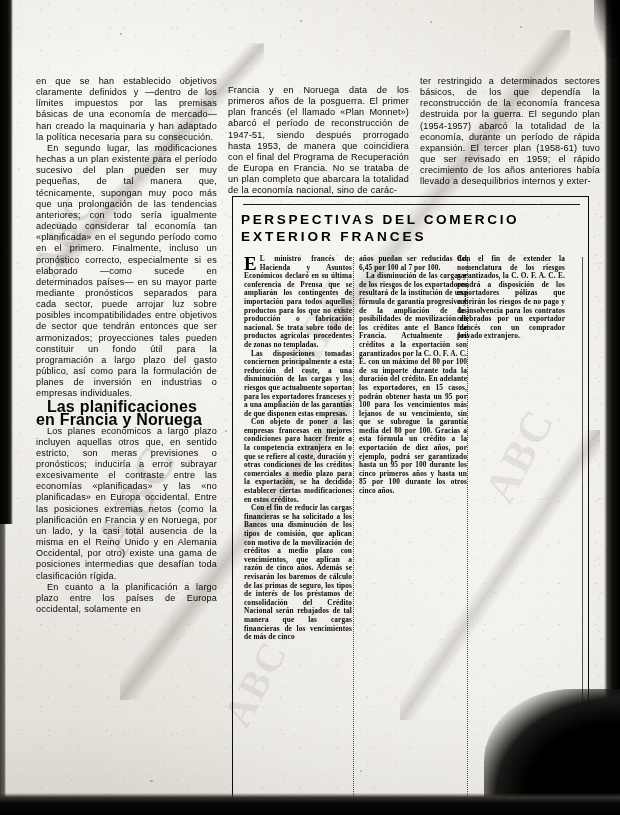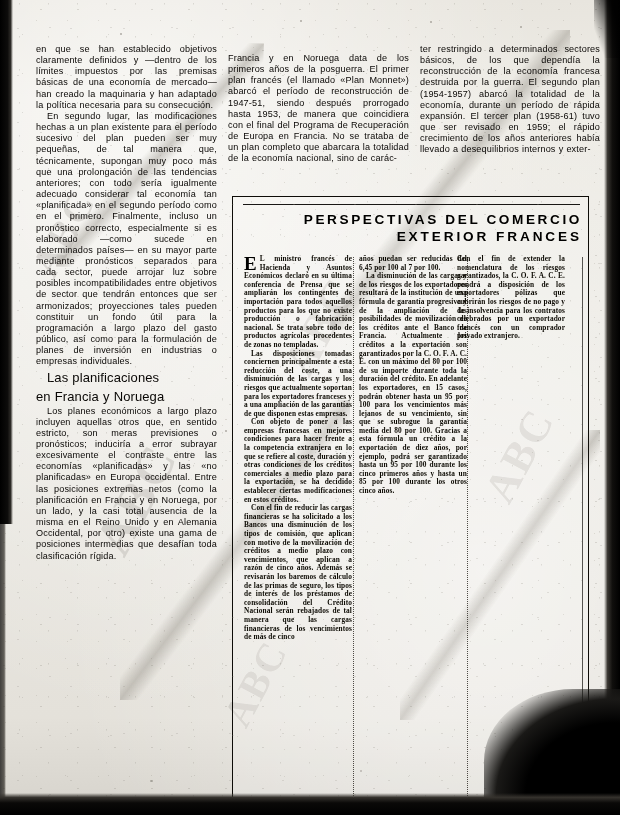--- a/index.html
+++ b/index.html
@@ -72,23 +72,23 @@
     font-family:"Liberation Sans", sans-serif;
     font-size:9.1px;
     line-height:11.15px;
     text-align:justify;
     color:#161412;
     letter-spacing:.15px;
     word-spacing:.4px;
     -webkit-font-smoothing:none;
   }
   .col p{margin:0 0 0 0;text-indent:11px;}
-  .col p.noind{text-indent:0;}
+  .col p.noind{text-indent:0;margin-top:32px;}
   .subhead{
-    font-weight:400;font-size:13px;line-height:19px;
+    font-weight:700;font-size:16px;line-height:13px;
     text-indent:0;margin:11px 0 9px 0;letter-spacing:.1px;
   }
 
   #c1{left:36px;top:44px;width:181px;}
   #c2{left:228px;top:53px;width:181px;}
   #c3{left:420px;top:44px;width:180px;}
 
   
   #box{
     position:absolute;left:232px;top:196px;width:357px;height:648px;
@@ -97,21 +97,21 @@
     background:rgba(255,255,255,.16);
     overflow:hidden;
   }
   #box-inner{position:absolute;inset:0;}
   #box-rule-top{
     position:absolute;left:10px;top:7px;width:337px;height:0;
     border-top:1.5px solid #242220;
   }
   #box-title{
     position:absolute;left:8px;top:14px;width:341px;
-    text-align:right;
+    text-align:left;
     font-family:"Liberation Sans", sans-serif;
     font-weight:700;
     font-size:13.6px;
     line-height:17px;
     letter-spacing:2.6px;
     color:#0e0d0b;
   }
   #box-title .l2{letter-spacing:2.9px;}
 
   .bcol{
@@ -174,20 +174,21 @@
   <div class="dust" style="left:225px;top:430px;width:2px;height:2px;"></div>
   <div class="dust" style="left:360px;top:770px;width:2px;height:2px;"></div>
   <div class="dust" style="left:150px;top:780px;width:3px;height:2px;"></div>
 
   <div class="col" id="c1">
     <p class="noind">en que se han establecido objetivos claramente definidos y —dentro de los límites impuestos por las premisas básicas de una economía de mercado— han creado la maquinaria y han adaptado la política necesaria para su consecución.</p>
     <p>En segundo lugar, las modificaciones hechas a un plan existente para el período sucesivo del plan pueden ser muy pequeñas, de tal manera que, técnicamente, supongan muy poco más que una prolongación de las tendencias anteriores; con todo sería igualmente adecuado considerar tal economía tan «planificada» en el segundo período como en el primero. Finalmente, incluso un pronóstico correcto, especialmente si es elaborado —como sucede en determinados países— en su mayor parte mediante pronósticos separados para cada sector, puede arrojar luz sobre posibles incompatibilidades entre objetivos de sector que tendrán entonces que ser armonizados; proyecciones tales pueden constituir un fondo útil para la programación a largo plazo del gasto público, así como para la formulación de planes de inversión en industrias o empresas individuales.</p>
     <p class="subhead" style="white-space:pre-line;">Las planificaciones
 en Francia y Noruega</p>
     <p>Los planes económicos a largo plazo incluyen aquellas otros que, en sentido estricto, son meras previsiones o pronósticos; induciría a error subrayar excesivamente el contraste entre las economías «planificadas» y las «no planificadas» en Europa occidental. Entre las posiciones extremas netos (como la planificación en Francia y en Noruega, por un lado, y la casi total ausencia de la misma en el Reino Unido y en Alemania Occidental, por otro) existe una gama de posiciones intermedias que desafían toda clasificación rígida.</p>
+    <p>En cuanto a la planificación a largo plazo entre los países de Europa occidental, solamente en</p>
   </div>
 
   <div class="col" id="c2">
     <p class="noind">Francia y en Noruega data de los primeros años de la posguerra. El primer plan francés (el llamado «Plan Monnet») abarcó el período de reconstrucción de 1947-51, siendo después prorrogado hasta 1953, de manera que coincidiera con el final del Programa de Recuperación de Europa en Francia. No se trataba de un plan completo que abarcara la totalidad de la economía nacional, sino de carác-</p>
   </div>
 
   <div class="col" id="c3">
     <p class="noind">ter restringido a determinados sectores básicos, de los que dependía la reconstrucción de la economía francesa destruida por la guerra. El segundo plan (1954-1957) abarcó la totalidad de la economía, durante un período de rápida expansión. El tercer plan (1958-61) tuvo que ser revisado en 1959; el rápido crecimiento de los años anteriores había llevado a desequilibrios internos y exter-</p>
   </div>
 

